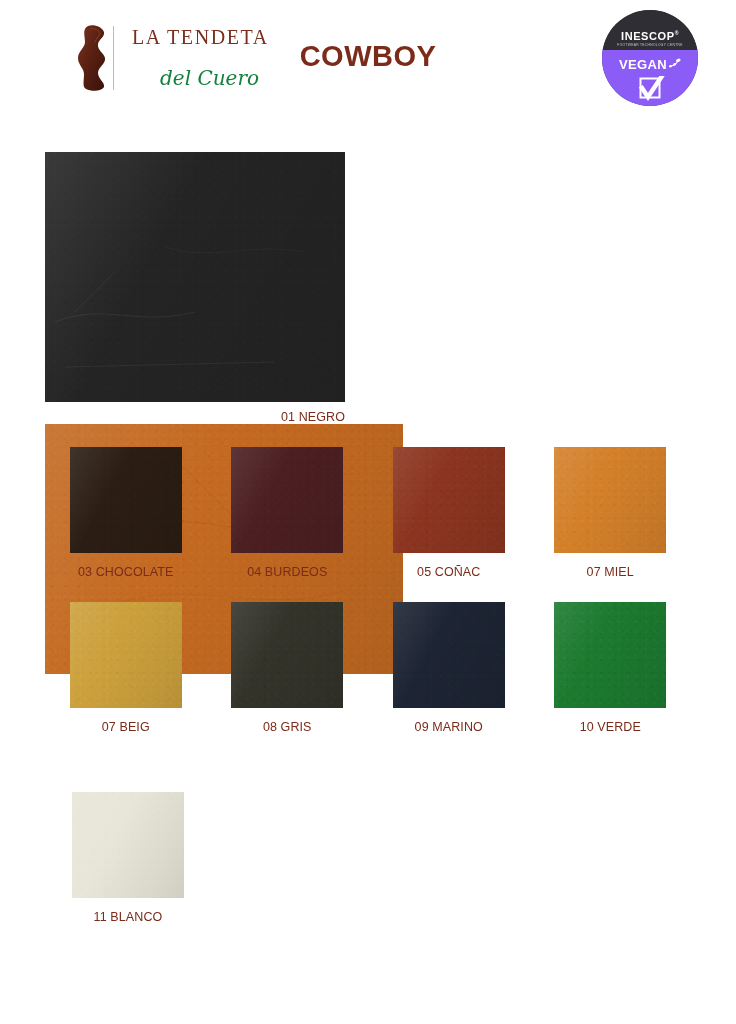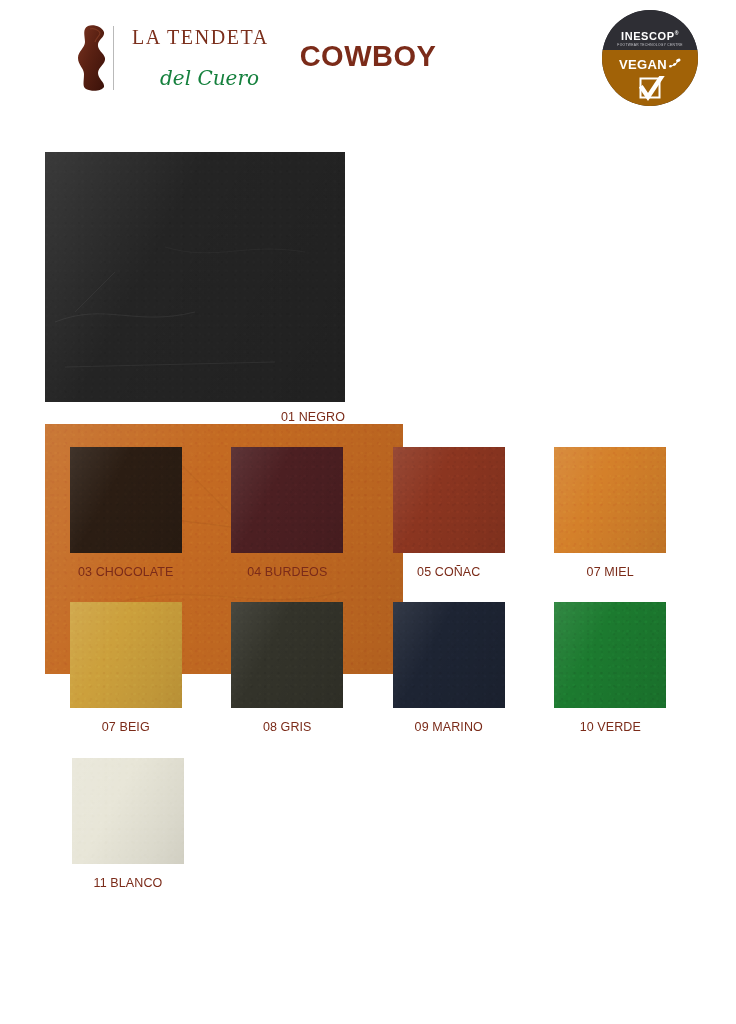--- a/index.html
+++ b/index.html
@@ -123,21 +123,21 @@
     font-size: 3.4px;
     letter-spacing: 0.35px;
     margin-top: 1px;
     transform: scale(0.96);
   }
   .badge-bottom {
     position: absolute;
     left: 0; top: 42%;
     width: 100%;
     height: 58%;
-    background: #a16207;
+    background: #8b5cf6;
     display: flex;
     flex-direction: column;
     align-items: center;
     padding-top: 5px;
   }
   .badge-vegan-row {
     display: flex;
     align-items: center;
     gap: 2px;
   }
@@ -186,21 +186,21 @@
   }
 
   .small-row {
     position: absolute;
     left: 45px;
     width: 646px;
     display: flex;
   }
   .small-row.r2 { top: 329px; }
   .small-row.r3 { top: 484px; }
-  .small-row.r4 { top: 640px; }
+  .small-row.r4 { top: 674px; }
 
   .small-cell {
     width: 166px;
     margin-right: 0px;
     display: flex;
     flex-direction: column;
     align-items: center;
   }
   .small-chip {
     width: 112px;

